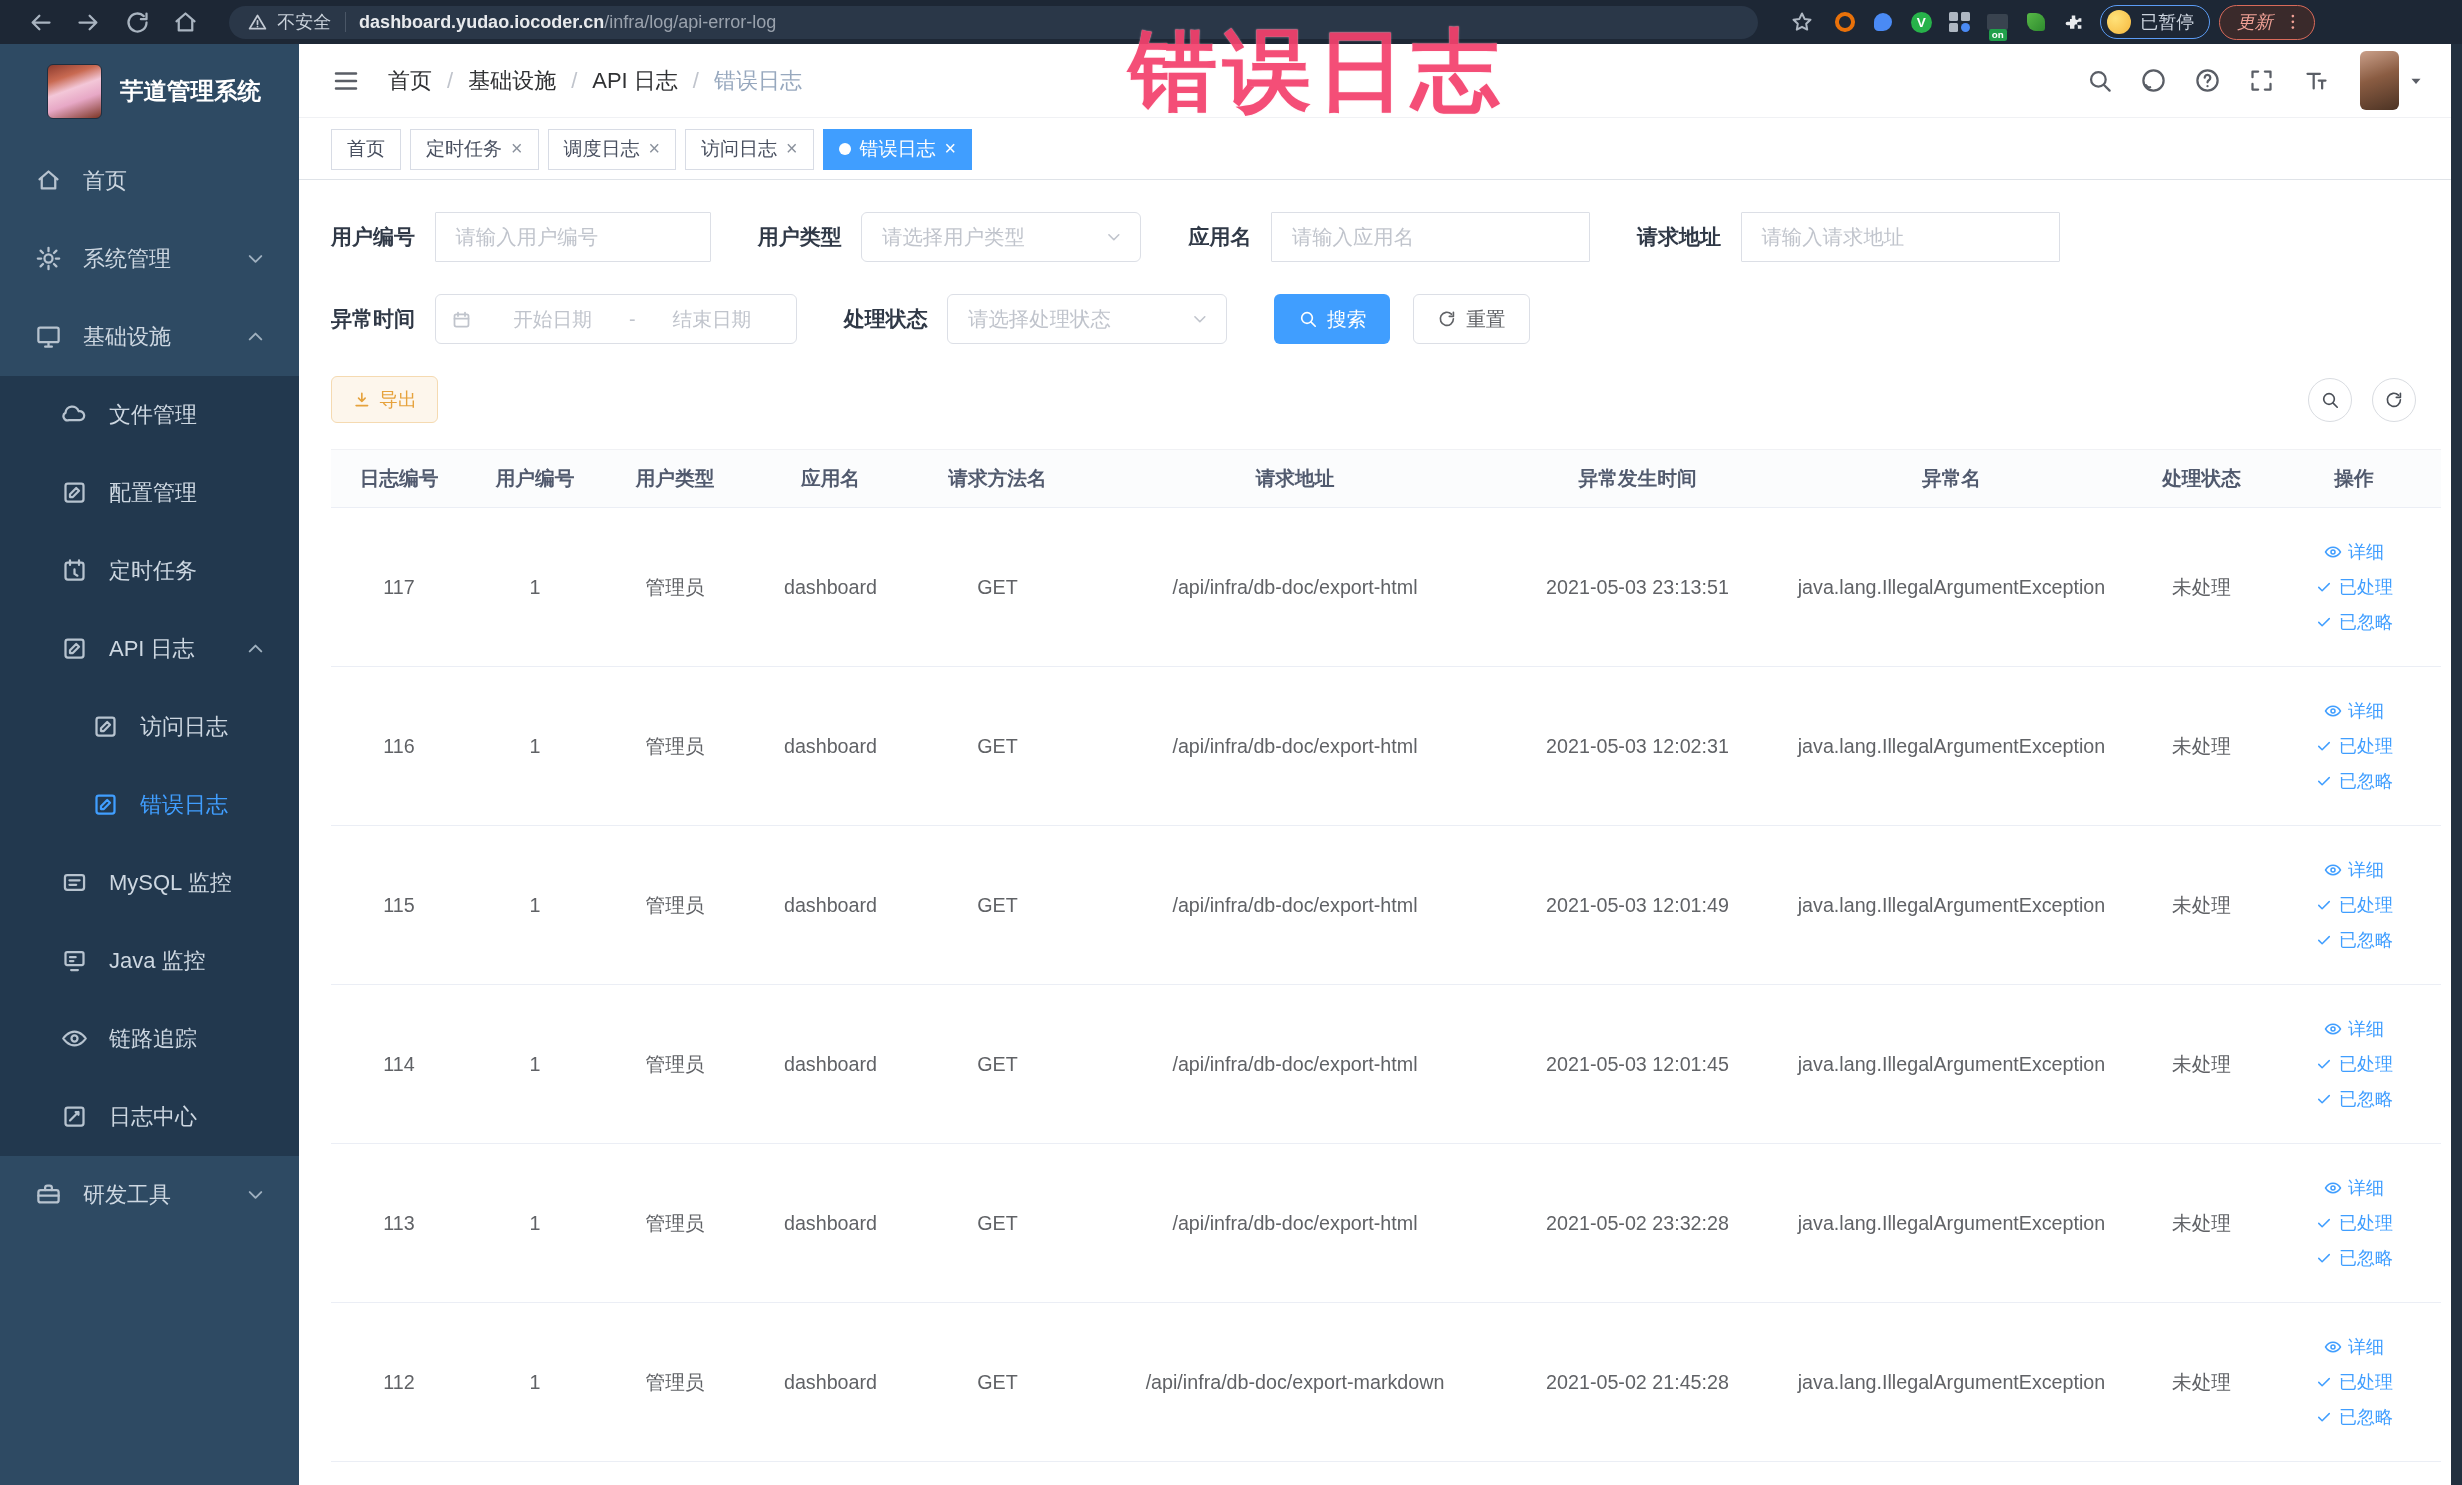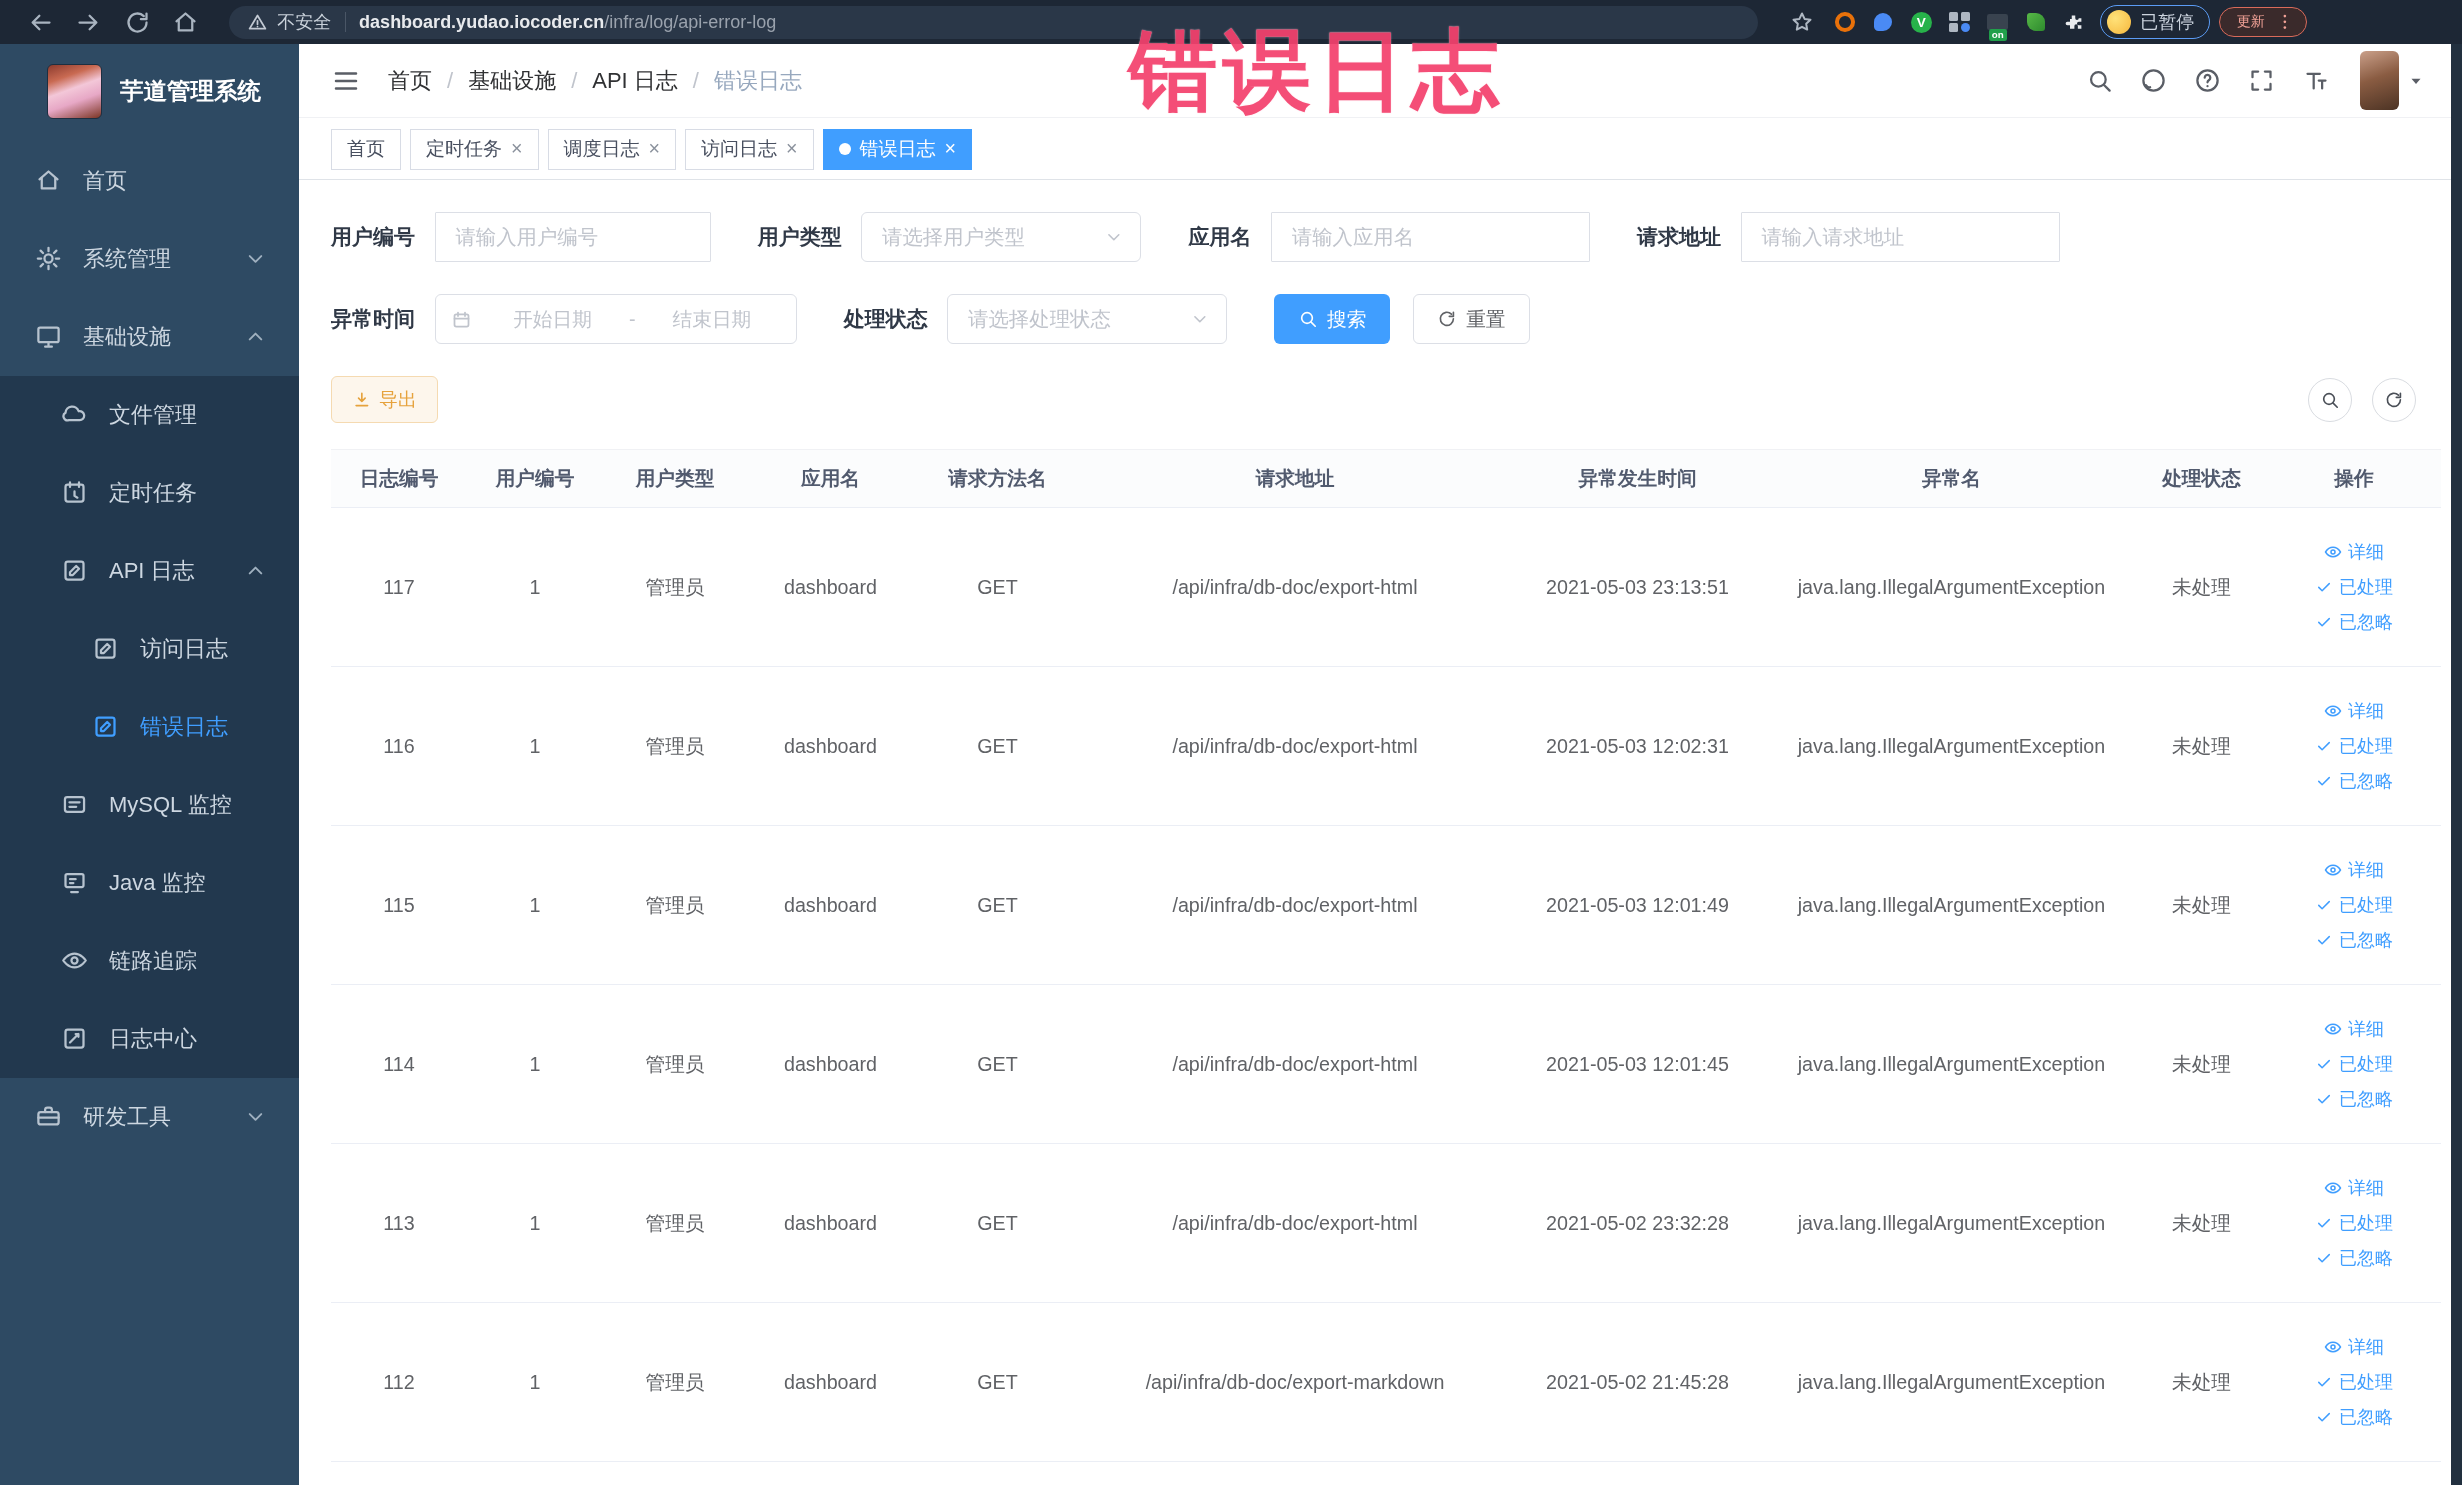--- a/index.html
+++ b/index.html
@@ -31,21 +31,21 @@
   .on-badge { position:absolute; bottom:-7.6px; left:50%; transform:translateX(-50%); background:#21a04b; color:#fff;
     font-size:9.8px; font-weight:700; padding:0.8px 3px; border-radius:2.3px; line-height:10.6px; }
   .ext-leaf { width:18px; height:18px; background:linear-gradient(135deg,#57b847,#2e8b2e); border-radius:3px 9px 3px 9px; }
   .ext-puzzle { width:21px; height:21px; color:#e8eaed; }
   .paused-pill { display:flex; align-items:center; gap:9px; border:1.5px solid #5b9cf5; border-radius:19.7px;
     padding:3.8px 15px 3.8px 6px; margin:0 9px; }
   .emoji-face { width:24px; height:24px; border-radius:50%; background:radial-gradient(circle at 35% 35%,#ffe27a,#f6b73c); }
   .paused-label { font-size:18px; color:#cdd5df; }
   .update-pill { display:flex; align-items:center; gap:10.6px; border:1.5px solid #d96a5a; border-radius:19.7px;
     padding:4.5px 10.6px 4.5px 16.7px; background:#3a2a2b; margin-right:3px; }
-  .update-label { font-size:14px; color:#f2a297; }
+  .update-label { font-size:18px; color:#f2a297;font-style:italic; }
   .dots-ic { width:19.7px; height:19.7px; color:#f2a297; }
 
   
   .annotation { position:absolute; left:1129px; top:12px; z-index:50; font-size:88px; font-weight:700;
     color:#f4416d; letter-spacing:6px; opacity:.93; text-shadow:0 0 1.5px #ffd2de; pointer-events:none; }
 
   
   .sidebar { position:absolute; left:0; top:44px; width:299px; height:1442px; background:#2e4a63; overflow:hidden; }
   .logo-row { display:flex; align-items:center; padding:19.7px 0 23px 47px; }
   .logo-img { width:55px; height:55px; border-radius:6px; margin-right:18px;
@@ -261,20 +261,29 @@
           </svg>
         </span>
       </div>
       <div class="menu-item sub">
         <span class="ic mi-icon">
           <svg viewBox="0 0 24 24" fill="none" stroke="currentColor" stroke-width="2" stroke-linecap="round" stroke-linejoin="round">
             <path d="M7 17h9.5a4 4 0 1 0-.8-7.9A6 6 0 0 0 4 10.5 3.6 3.6 0 0 0 7 17z"></path>
           </svg>
         </span>
         <span class="mi-label">文件管理</span>
+      </div>
+      <div class="menu-item sub">
+        <span class="ic mi-icon">
+          <svg viewBox="0 0 24 24" fill="none" stroke="currentColor" stroke-width="2" stroke-linecap="round" stroke-linejoin="round">
+            <rect x="4" y="4" width="16" height="16" rx="2"></rect>
+            <path d="M8 16v-2.5L13.5 8l2.5 2.5L10.5 16H8z"></path>
+          </svg>
+        </span>
+        <span class="mi-label">配置管理</span>
       </div>
       <div class="menu-item sub">
         <span class="ic mi-icon">
           <svg viewBox="0 0 24 24" fill="none" stroke="currentColor" stroke-width="2" stroke-linecap="round" stroke-linejoin="round">
             <rect x="4" y="5" width="16" height="15" rx="2"></rect>
             <path d="M8 3v4M16 3v4M12 11v4l2.6 1.6"></path>
           </svg>
         </span>
         <span class="mi-label">定时任务</span>
       </div>

